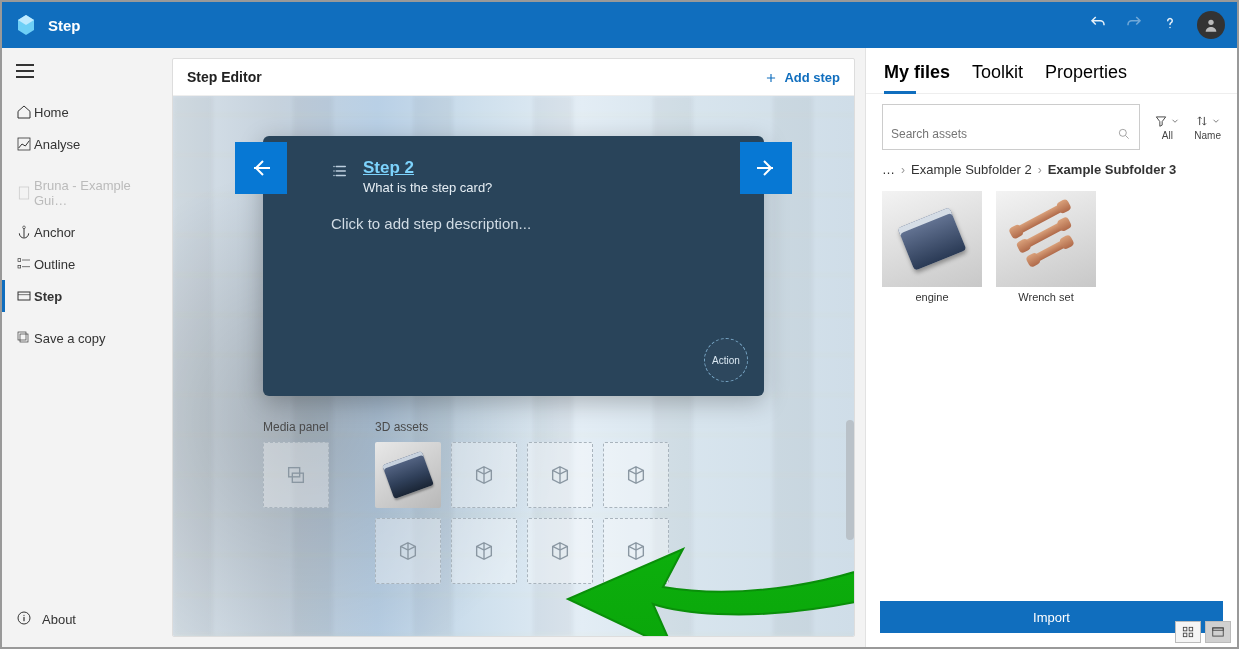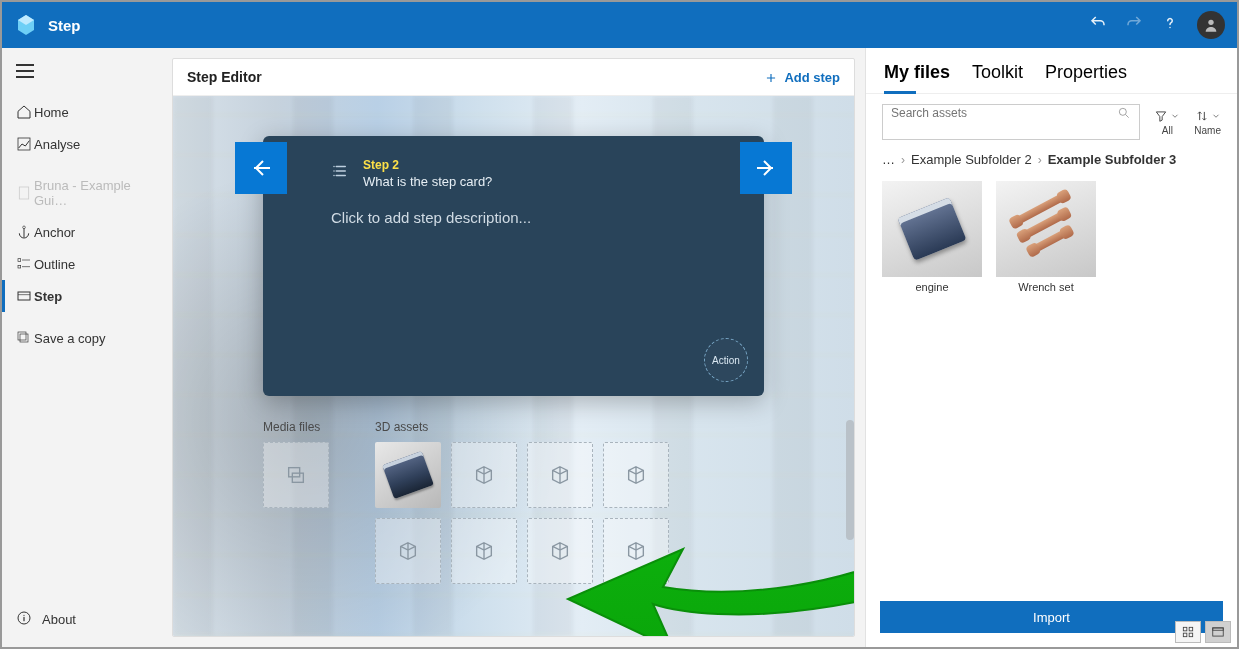--- a/index.html
+++ b/index.html
@@ -84,21 +84,21 @@
     position: absolute; top: 6px; width: 52px; height: 52px;
     background: #0778d4; display:flex; align-items:center; justify-content:center;
     cursor:pointer;
   }
   .nav-arrow.left { left: -28px; }
   .nav-arrow.right { right: -28px; }
   .nav-arrow svg { width: 24px; height: 24px; stroke: #fff; fill: none; stroke-width:2; }
 
   .step-head { display:flex; align-items:flex-start; gap:14px; margin-left: 40px; }
   .step-head .list-icn { width:18px; height:18px; margin-top:4px; opacity:0.9; }
-  .step-title { color: #fde047; font-size: 12px; font-weight:600; }
+  .step-title { color: #7dd3fc; font-size: 17px; font-weight:600;text-decoration:underline; }
   .step-sub { font-size: 13px; color: #e6eef4; margin-top:2px; }
   .step-desc { font-size: 15px; color: #d0dbe4; margin: 20px 0 10px 40px; }
 
   .action-chip {
     position:absolute; right: 16px; bottom: 14px;
     width: 44px; height: 44px; border-radius: 50%;
     border: 1.5px dashed #7aa8c8;
     display:flex; align-items:center; justify-content:center;
     font-size: 10px; color:#dbe8f2; cursor:pointer;
     background: rgba(255,255,255,0.02);
@@ -134,21 +134,21 @@
   .rail-tabs { display:flex; gap: 22px; padding: 14px 18px 0 18px; border-bottom: 1px solid #eee; }
   .rail-tab { font-size: 18px; color:#000000; padding-bottom:10px; cursor:pointer; position:relative; }
   .rail-tab.active { font-weight:600; }
   .rail-tab.active::after { content:""; position:absolute; left:4px; right:calc(100% - 40px); bottom:-1px; height:3px; background:#106ebe; }
   .rail-tab.active.myfiles::after { left:0; width:32px; right:auto; }
 
   .rail-tools {
     display:flex; align-items:center; gap: 14px; padding: 10px 16px 6px 16px;
   }
   .search-box {
-    flex:1; display:flex; align-items:flex-start; border:1px solid #ccc; height:36px; padding:1px 8px;
+    flex:1; display:flex; align-items:flex-end; border:1px solid #ccc; height:46px; padding:8px 8px;
     background:#fff; font-size:12px; color:#666;
   }
   .search-box input { border:none; outline:none; flex:1; font-size:12px; }
   .search-box svg {width:14px;height:14px;stroke:#666;fill:none;}
   .tool-col { display:flex; flex-direction:column; align-items:center; font-size:10px; color:#444; cursor:pointer; gap:2px;}
   .tool-col .trow { display:flex; align-items:center; gap:2px; }
   .tool-col svg { width:14px; height:14px; stroke:#333; fill:none; stroke-width:1.5;}
 
   .breadcrumb { padding: 6px 16px; font-size:13px; color:#333; display:flex; align-items:center; gap:6px; }
   .breadcrumb .sep { color:#999; font-size:12px;}
@@ -351,21 +351,21 @@
             </div>
             <div class="step-desc">Click to add step description...</div>
             <div class="action-chip">
               <span>Action</span>
             </div>
           </div>
         </div>
 
         <div class="panels-row">
           <div>
-            <div class="panel-label">Media files</div>
+            <div class="panel-label">Media panel</div>
             <div class="media-slot">
               <svg viewBox="0 0 24 24">
                   <rect x="4" y="4" width="12" height="10"></rect>
                   <rect x="8" y="10" width="12" height="10"></rect>
                 </svg>
             </div>
           </div>
           <div>
             <div class="panel-label">3D assets</div>
             <div class="parts-grid">

